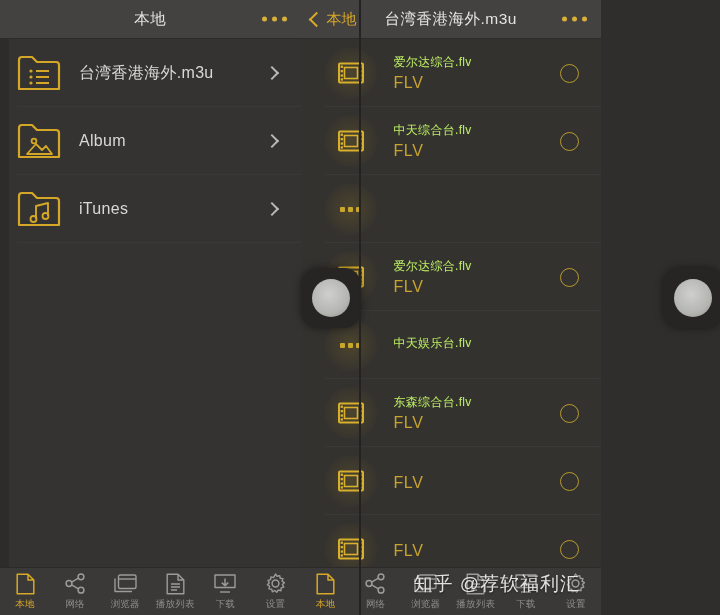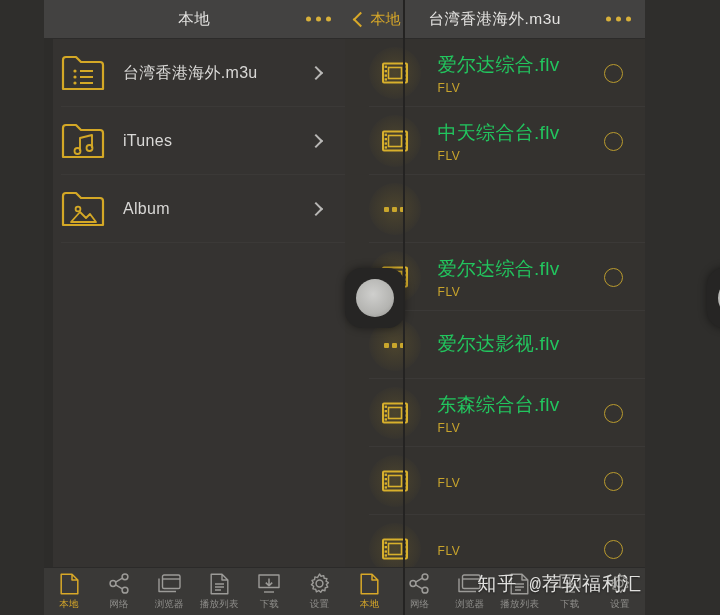--- a/index.html
+++ b/index.html
@@ -2,21 +2,21 @@
 <html><head>
 <meta charset="utf-8">
 <style>
   * { box-sizing: border-box; margin:0; padding:0; }
   html,body{
     width:720px; height:615px; overflow:hidden;
     background:#2f2e2c;
     font-family:"Liberation Sans","DejaVu Sans",sans-serif;
     -webkit-font-smoothing:antialiased;
   }
-  .screen{ position:relative; width:601px; height:615px; display:flex;margin-left:44px; }
+  .screen{ position:relative; width:601px; height:615px; display:flex; }
 
   
   .panel{ position:relative; height:615px; display:flex; flex-direction:column;
           background:#353331; overflow:hidden; }
   .panel.left { width:360px; }
   .panel.right{ width:360px; background:#34322f; }
 
   .panel-divider{
     position:absolute; left:359px; top:0; width:2px; height:615px;
     background:#242322; z-index:30;
@@ -81,23 +81,23 @@
     height:1px; background:#3b3937;
   }
   .thumb{
     width:52px; height:52px; border-radius:50%; flex:none; margin-right:17px;
     display:flex; align-items:center; justify-content:center;
     background:radial-gradient(circle at 50% 50%, rgba(160,132,40,.22) 0%, rgba(120,100,35,.10) 58%, rgba(53,51,49,0) 78%);
   }
   .dots3{ display:flex; gap:3px; }
   .dots3 i{ width:5px; height:5px; background:#c9a62c; display:block; border-radius:1px; }
   .meta{ flex:1; min-width:0; }
-  .meta .t{ font-size:19px; color:#22c55e; letter-spacing:.3px;
+  .meta .t{ font-size:12px; color:#bef264; letter-spacing:.3px;
             white-space:nowrap; overflow:hidden; text-overflow:ellipsis; }
-  .meta .s{ font-size:12px; color:#c8a42c; margin-top:3px; letter-spacing:.6px; }
+  .meta .s{ font-size:16px; color:#c8a42c; margin-top:3px; letter-spacing:.6px; }
   .radio{
     width:19px; height:19px; border-radius:50%;
     border:1.8px solid #b99a2e; margin-right:22px; flex:none;
   }
   .radio.hidden{ visibility:hidden; }
 
   
   .touch{
     position:absolute; width:60px; height:60px; border-radius:17px;
     background:#262524; z-index:25; pointer-events:none;
@@ -120,23 +120,23 @@
   .tab{
     flex:1; display:flex; flex-direction:column; align-items:center;
     justify-content:center; gap:3px; cursor:pointer;
   }
   .tab .ico{ height:22px; display:flex; align-items:center; justify-content:center; }
   .tab .tl{ font-size:9.5px; color:#8e8d8a; letter-spacing:.2px; }
   .tab.active .tl{ color:#d8a828; }
 
   
   .watermark{
-    position:absolute; right:3px; bottom:18px; z-index:40;
+    position:absolute; right:21px; bottom:18px; z-index:40;
     font-size:19px; color:rgba(240,240,238,.92);
-    font-family:Liberation Mono, monospace; letter-spacing:1px;
+    font-family:Liberation Sans, sans-serif; letter-spacing:1px;
     text-shadow:0 1px 2px rgba(0,0,0,.5); pointer-events:none;
     white-space:nowrap;
   }
 </style>
 </head>
 <body>
 
 <div class="screen">
 
   <div class="panel left">
@@ -166,38 +166,38 @@
           </svg>
         </div>
         <div class="label">台湾香港海外.m3u</div>
         <div class="chev"></div>
       </div>
 
       <div class="row-l">
         <div class="folder">
           <svg width="44" height="36" viewBox="0 0 44 36">
             <path d="M2 34 L2 5 Q2 2 5 2 L15 2 L20 7 L39 7 Q42 7 42 10 L42 34 Z" fill="none" stroke="#d4a826" stroke-width="2.2" stroke-linejoin="round"></path>
+            <circle cx="17" cy="18" r="2.4" fill="none" stroke="#d4a826" stroke-width="1.8"></circle>
+            <path d="M10 31 L19 21 L25 27 L29 23 L35 31 Z" fill="none" stroke="#d4a826" stroke-width="1.8" stroke-linejoin="round"></path>
+          </svg>
+        </div>
+        <div class="label">Album</div>
+        <div class="chev"></div>
+      </div>
+
+      <div class="row-l">
+        <div class="folder">
+          <svg width="44" height="36" viewBox="0 0 44 36">
+            <path d="M2 34 L2 5 Q2 2 5 2 L15 2 L20 7 L39 7 Q42 7 42 10 L42 34 Z" fill="none" stroke="#d4a826" stroke-width="2.2" stroke-linejoin="round"></path>
             <path d="M19 28 L19 15 L31 12 L31 25" fill="none" stroke="#d4a826" stroke-width="1.9" stroke-linejoin="round"></path>
             <circle cx="16.5" cy="28" r="3" fill="none" stroke="#d4a826" stroke-width="1.8"></circle>
             <circle cx="28.5" cy="25" r="3" fill="none" stroke="#d4a826" stroke-width="1.8"></circle>
           </svg>
         </div>
         <div class="label">iTunes</div>
-        <div class="chev"></div>
-      </div>
-
-      <div class="row-l">
-        <div class="folder">
-          <svg width="44" height="36" viewBox="0 0 44 36">
-            <path d="M2 34 L2 5 Q2 2 5 2 L15 2 L20 7 L39 7 Q42 7 42 10 L42 34 Z" fill="none" stroke="#d4a826" stroke-width="2.2" stroke-linejoin="round"></path>
-            <circle cx="17" cy="18" r="2.4" fill="none" stroke="#d4a826" stroke-width="1.8"></circle>
-            <path d="M10 31 L19 21 L25 27 L29 23 L35 31 Z" fill="none" stroke="#d4a826" stroke-width="1.8" stroke-linejoin="round"></path>
-          </svg>
-        </div>
-        <div class="label">Album</div>
         <div class="chev"></div>
       </div>
     </div>
 
     <div class="tabbar">
       <div class="tab active">
         <div class="ico">
           <svg width="19" height="22" viewBox="0 0 19 22">
               <path d="M1.2 1.2 H12 L17.8 7 V20.8 H1.2 Z M12 1.2 V7 H17.8" fill="none" stroke="#d8a828" stroke-width="1.5" stroke-linejoin="round"></path>
             </svg>
@@ -358,21 +358,21 @@
 
       <div class="row-r">
         <div class="thumb">
           <div class="dots3">
               <i></i>
               <i></i>
               <i></i>
             </div>
         </div>
         <div class="meta">
-          <div class="t">爱尔达影视.flv</div>
+          <div class="t">中天娱乐台.flv</div>
           <div class="s"></div>
         </div>
         <div class="radio hidden"></div>
       </div>
 
       <div class="row-r">
         <div class="thumb">
           <svg width="26" height="22" viewBox="0 0 26 22">
               <rect x="1" y="1.5" width="24" height="19" rx="1" fill="none" stroke="#d8b02c" stroke-width="2"></rect>
               <rect x="6.5" y="5.5" width="13" height="11" fill="none" stroke="#d8b02c" stroke-width="1.6"></rect>

